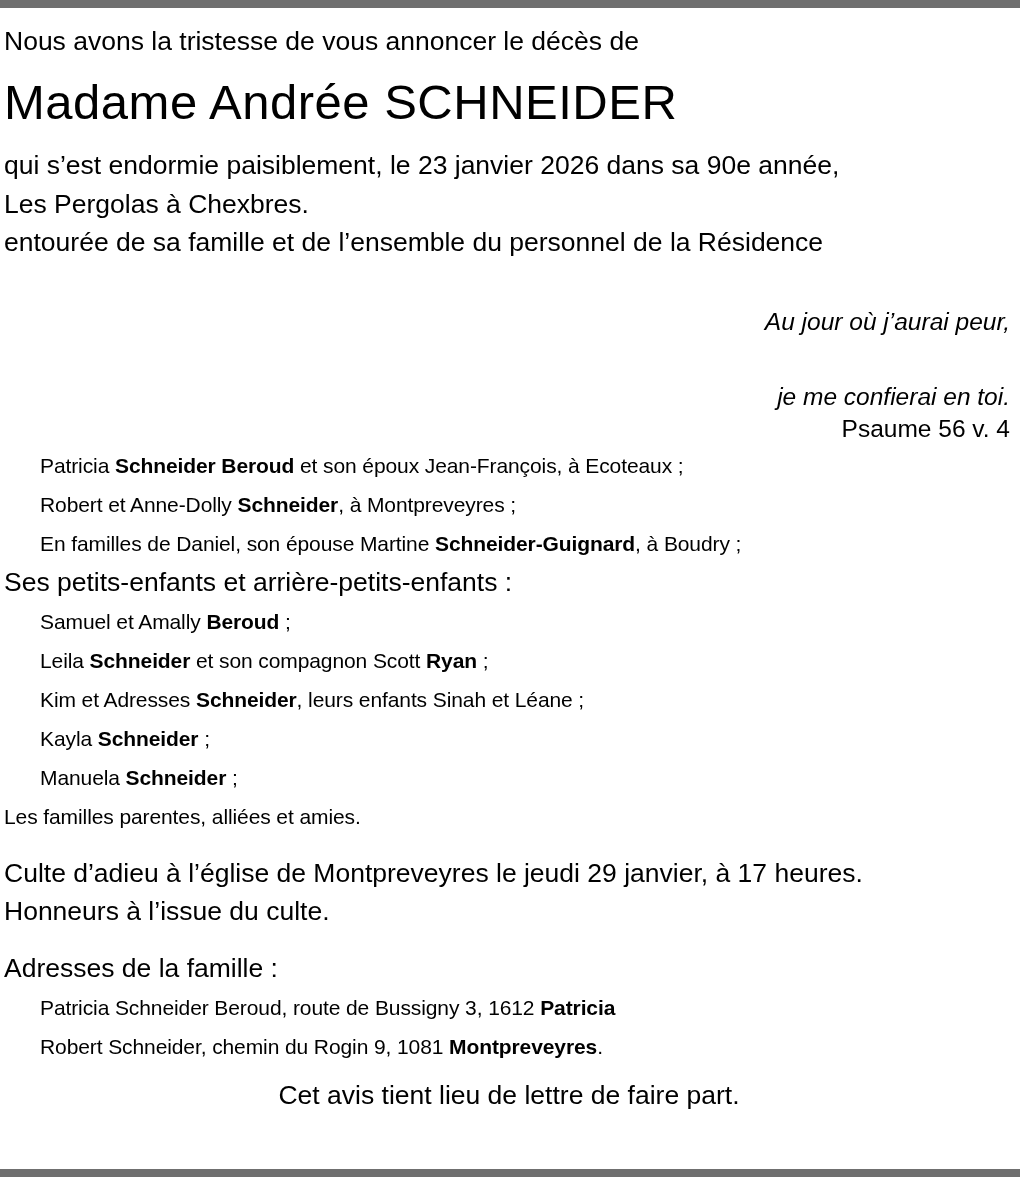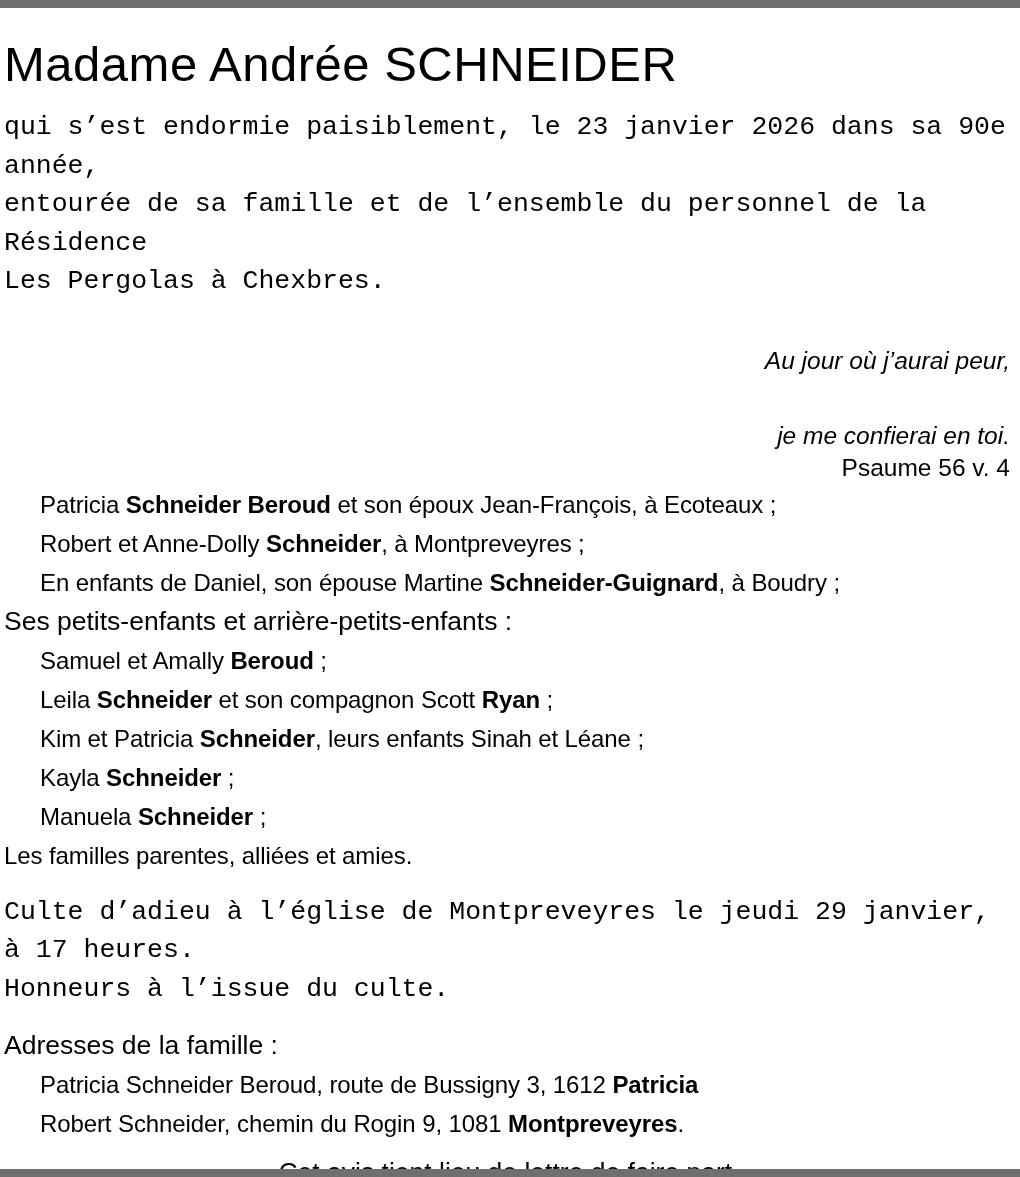--- a/index.html
+++ b/index.html
@@ -39,42 +39,41 @@
   }
   .body-area {
     position: absolute;
     top: 8px;
     left: 0;
     width: 1020px;
     padding: 14px 6px 0 4px;
     box-sizing: border-box;
   }
   .line {
-    font-size: 24px;
+    font-size: 21px;
     line-height: 39px;
     letter-spacing: -0.1px;
     white-space: nowrap;
   }
   .intro {
     font-size: 26.5px;
     line-height: 38px;
     margin-bottom: 6px;
   }
   .deceased-name {
     text-align: left;
     font-size: 49px;
     font-weight: normal;
     line-height: 64px;
     letter-spacing: 0.5px;
     margin: 10px 0 12px 0;
   }
   .para {
     font-size: 26.5px;
     line-height: 38.5px;
-    font-family: Liberation Mono, monospace;
   }
   .verse {
     text-align: right;
     margin-top: 12px;
     padding-right: 4px;
   }
   .verse-line {
     font-style: italic;
     font-size: 24.5px;
     line-height: 31px;
@@ -103,54 +102,55 @@
 </style>
 </head>
 <body>
 
 <div class="notice">
 
   <div class="rule-top"></div>
 
   <div class="body-area">
 
+    <div class="intro">Nous avons la tristesse de vous annoncer le décès de</div>
 
     <div class="deceased-name">Madame  Andrée SCHNEIDER</div>
 
     <div class="para">qui s’est endormie paisiblement, le 23 janvier 2026 dans sa 90e année,</div>
+    <div class="para">Les Pergolas à Chexbres.</div>
     <div class="para">entourée de sa famille et de l’ensemble du personnel de la Résidence</div>
-    <div class="para">Les Pergolas à Chexbres.</div>
 
     <div class="verse">
       <div class="verse-line">Au jour où j’aurai peur,</div>
       <div class="verse-line">je me confierai en toi.</div>
       <div class="verse-ref">Psaume 56 v. 4</div>
     </div>
 
 
     <div class="line indent">
       <span>Patricia </span><b>Schneider Beroud</b><span> et son époux Jean-François, à Ecoteaux ;</span>
     </div>
     <div class="line indent">
       <span>Robert et Anne-Dolly </span><b>Schneider</b><span>, à Montpreveyres ;</span>
     </div>
     <div class="line indent">
-      <span>En enfants de Daniel, son épouse Martine </span><b>Schneider-Guignard</b><span>, à Boudry ;</span>
+      <span>En familles de Daniel, son épouse Martine </span><b>Schneider-Guignard</b><span>, à Boudry ;</span>
     </div>
 
     <div class="section-head">Ses petits-enfants et arrière-petits-enfants :</div>
 
     <div class="line indent">
       <span>Samuel et Amally </span><b>Beroud</b><span> ;</span>
     </div>
     <div class="line indent">
       <span>Leila </span><b>Schneider</b><span> et son compagnon Scott </span><b>Ryan</b><span> ;</span>
     </div>
     <div class="line indent">
-      <span>Kim et Patricia </span><b>Schneider</b><span>, leurs enfants Sinah et Léane ;</span>
+      <span>Kim et Adresses </span><b>Schneider</b><span>, leurs enfants Sinah et Léane ;</span>
     </div>
     <div class="line indent">
       <span>Kayla </span><b>Schneider</b><span> ;</span>
     </div>
     <div class="line indent">
       <span>Manuela </span><b>Schneider</b><span> ;</span>
     </div>
 
     <div class="line">Les familles parentes, alliées et amies.</div>
 

